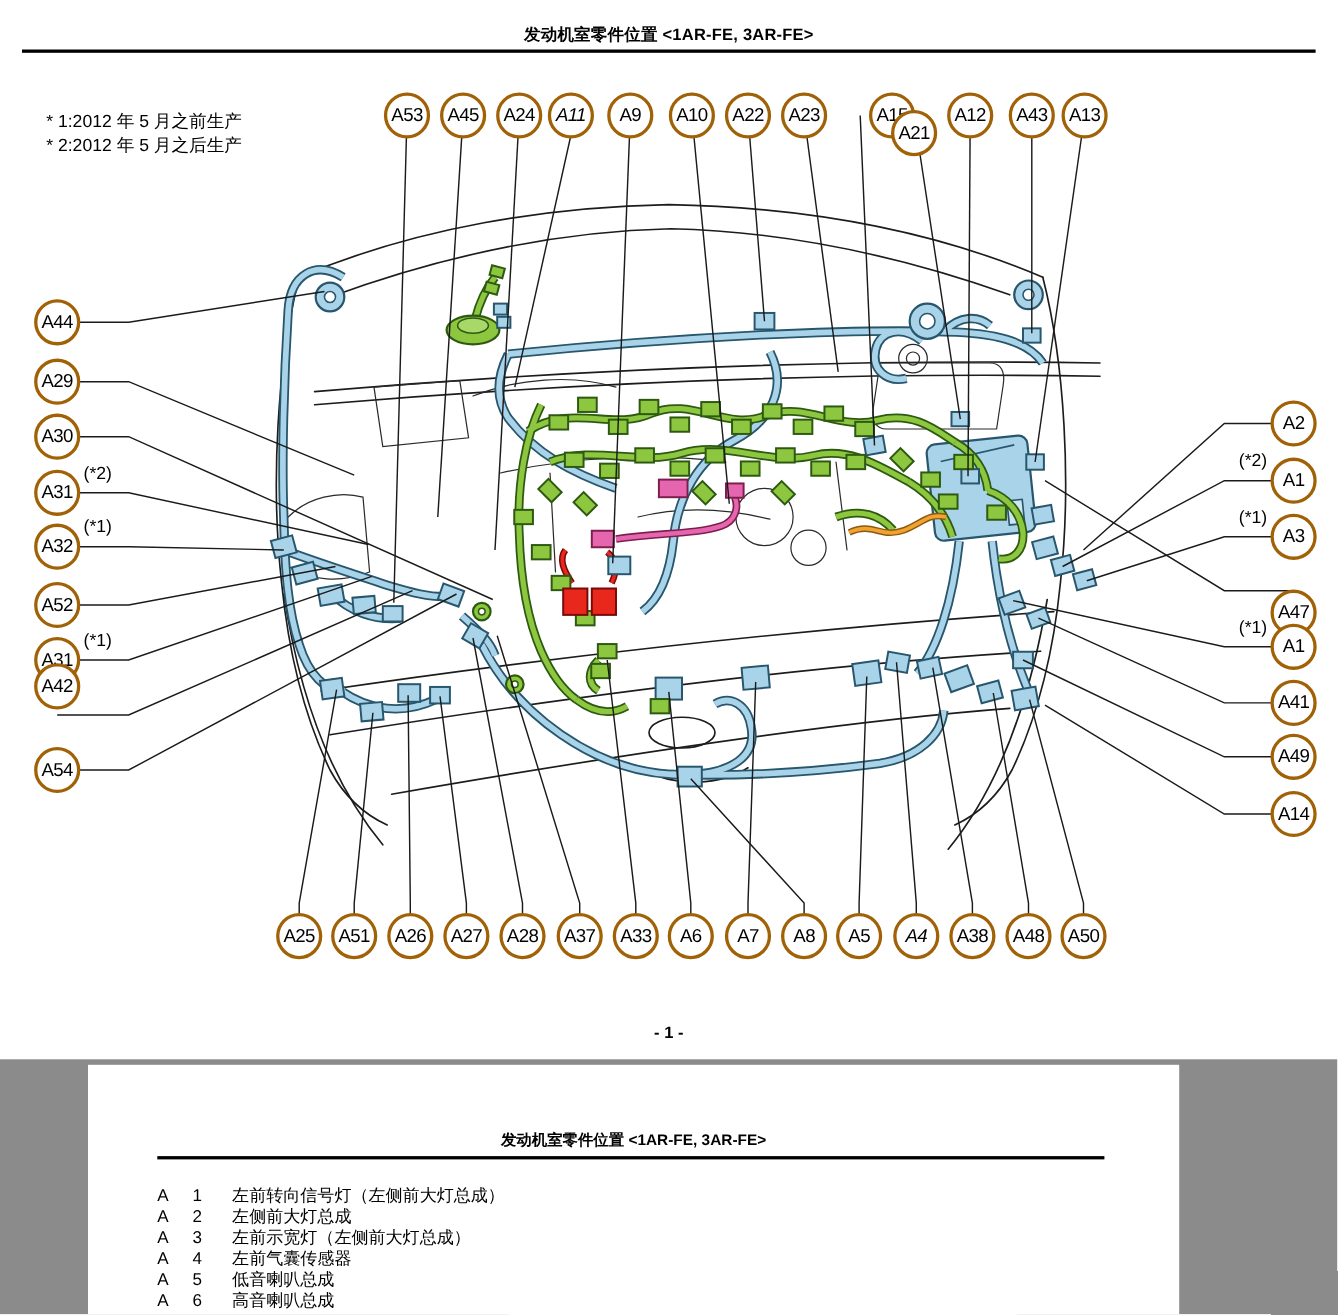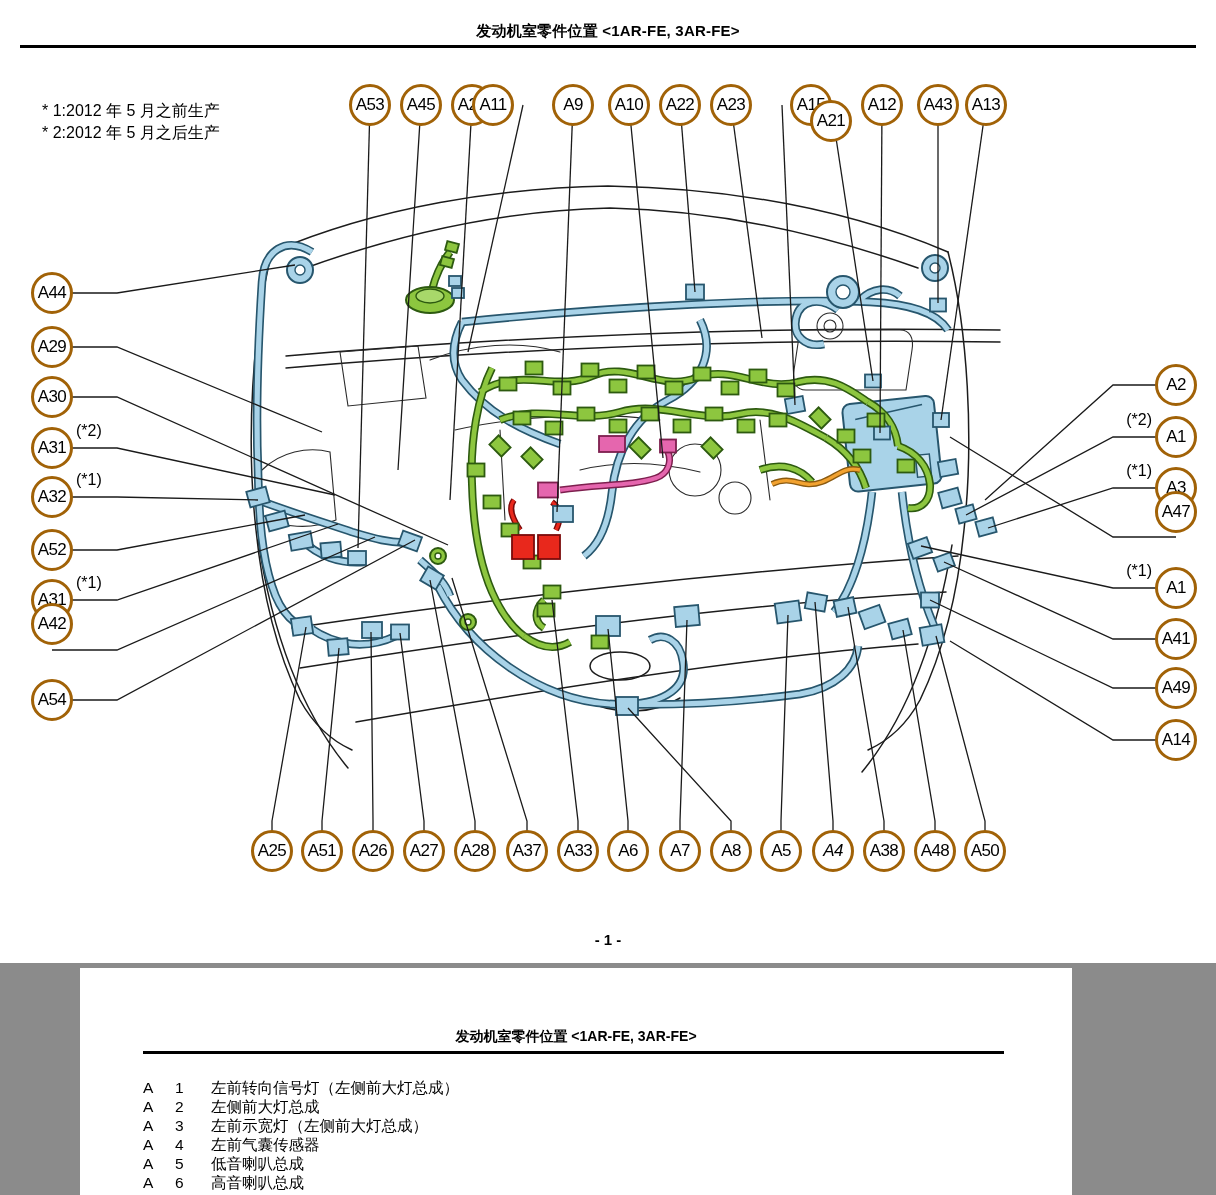--- a/index.html
+++ b/index.html
@@ -329,21 +329,21 @@
     <div class="pageno">- 1 -</div>
   <div class="callout" style="left: 349px; top: 84px;">
         <span class="bubble">A53</span>
       </div>
       <div class="callout" style="left: 400px; top: 84px;">
         <span class="bubble">A45</span>
       </div>
       <div class="callout" style="left: 451px; top: 84px;">
         <span class="bubble">A24</span>
       </div>
-      <div class="callout" style="left: 472px; top: 84px;">
+      <div class="callout" style="left: 498px; top: 84px; font-style: italic;">
         <span class="bubble">A11</span>
       </div>
       <div class="callout" style="left: 552px; top: 84px;">
         <span class="bubble">A9</span>
       </div>
       <div class="callout" style="left: 608px; top: 84px;">
         <span class="bubble">A10</span>
       </div>
       <div class="callout" style="left: 659px; top: 84px;">
         <span class="bubble">A22</span>
@@ -445,21 +445,21 @@
         <span class="bubble">A2</span>
       </div>
       <div class="callout" style="left: 1155px; top: 416px;">
         <span class="bubble">A1</span>
         <span class="suffix sr">(*2)</span>
       </div>
       <div class="callout" style="left: 1155px; top: 467px;">
         <span class="bubble">A3</span>
         <span class="suffix sr">(*1)</span>
       </div>
-      <div class="callout" style="left: 1155px; top: 491px;">
+      <div class="callout" style="left: 1155px; top: 536px;">
         <span class="bubble">A47</span>
       </div>
       <div class="callout" style="left: 1155px; top: 567px;">
         <span class="bubble">A1</span>
         <span class="suffix sr">(*1)</span>
       </div>
       <div class="callout" style="left: 1155px; top: 618px;">
         <span class="bubble">A41</span>
       </div>
       <div class="callout" style="left: 1155px; top: 667px;">

